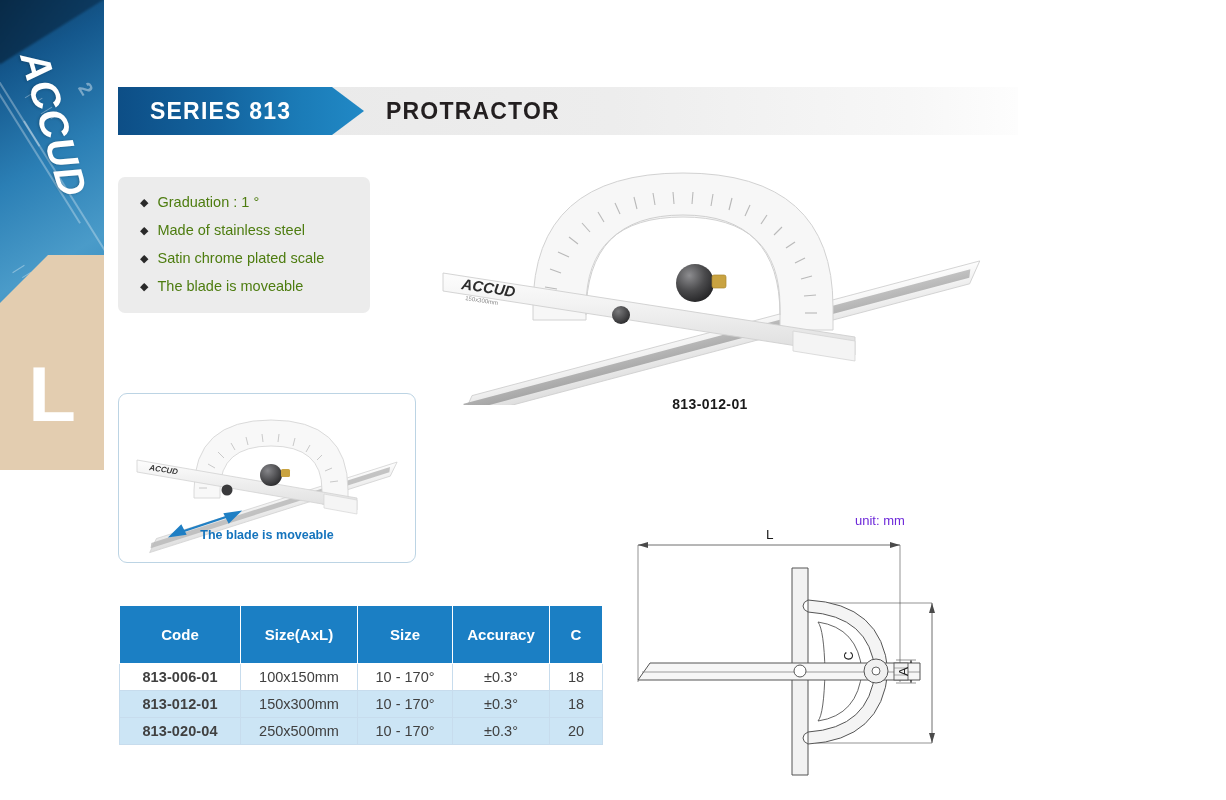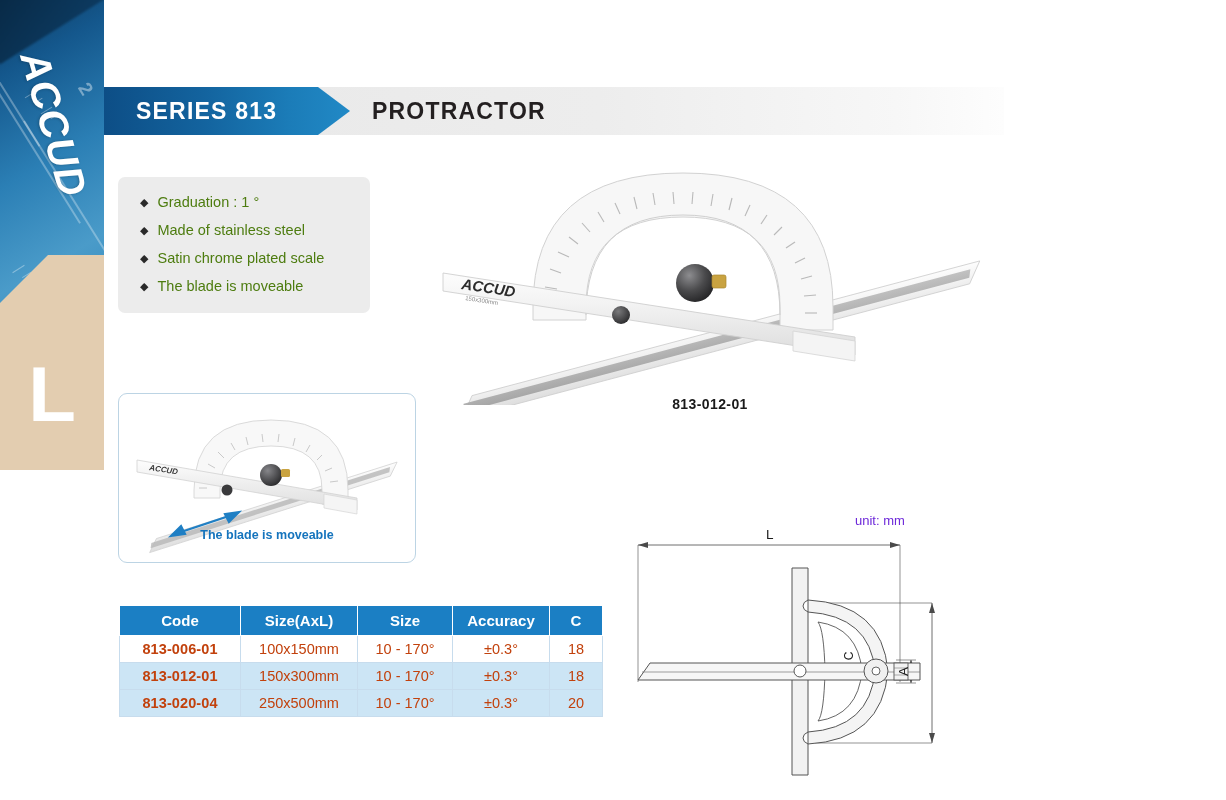--- a/index.html
+++ b/index.html
@@ -55,21 +55,21 @@
   }
   #rail-letter{
     position:absolute;left:0;top:355px;width:104px;
     text-align:center;color:#ffffff;
     font-size:78px;font-weight:700;line-height:78px;
     font-family:"Liberation Sans",sans-serif;
   }
 
   
   #banner{
-    position:absolute;left:104px;top:87px;width:900px;height:64px;
+    position:absolute;left:118px;top:87px;width:900px;height:64px;
   }
   #banner-grey{
     position:absolute;left:0;top:0;width:900px;height:48px;
     background:linear-gradient(90deg,#e8e8e8 0%,#ededed 55%,#f7f7f7 88%,#fdfdfd 100%);
   }
   #banner-blue{
     position:absolute;left:0;top:0;width:246px;height:48px;
     background:linear-gradient(90deg,#0d4e86 0%,#13639e 40%,#1b7cb8 75%,#2189c6 100%);
     clip-path:polygon(0 0,214px 0,246px 24px,214px 48px,0 48px);
   }
@@ -144,25 +144,25 @@
 
   
   #spec-table{
     position:absolute;left:119px;top:605px;
     border-collapse:collapse;
     font-family:"Liberation Sans",sans-serif;
   }
   #spec-table th{
     background:#1b7fc4;color:#ffffff;
     font-size:15px;font-weight:700;
-    padding:6px 4px;text-align:center;
+    padding:20px 4px;text-align:center;
     border:1px solid #ffffff;
   }
   #spec-table td{
-    font-size:14.5px;color:#c2410c;
+    font-size:14.5px;color:#404040;
     padding:5px 4px;text-align:center;
     border:1px solid #c7dced;
     background:#ffffff;
   }
   #spec-table tr.alt td{background:#cce5f5;}
   #spec-table td.code-cell{font-weight:700;letter-spacing:.1px;}
   #spec-table .col-code{width:112px;}
   #spec-table .col-size{width:108px;}
   #spec-table .col-range{width:86px;}
   #spec-table .col-acc{width:88px;}

